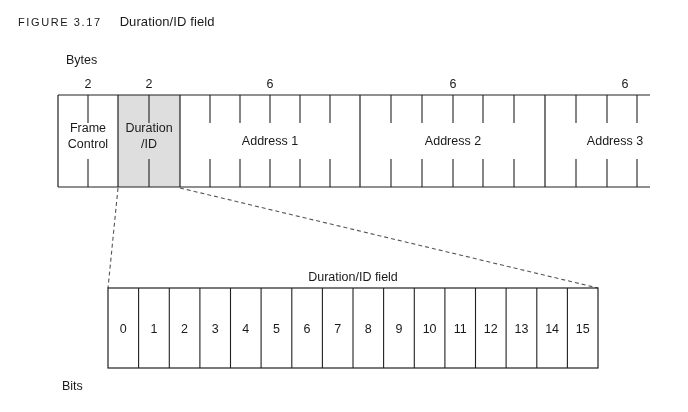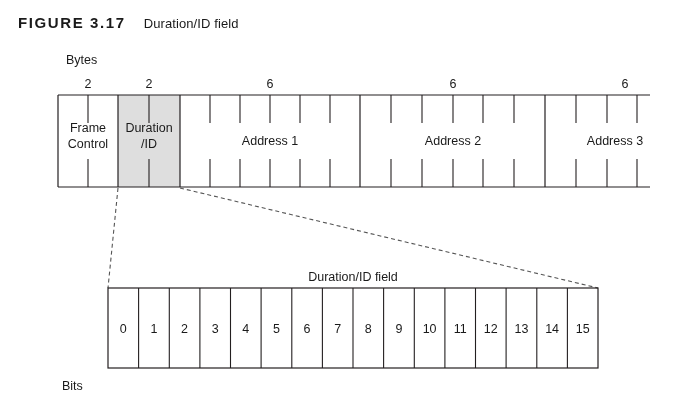--- a/index.html
+++ b/index.html
@@ -18,23 +18,23 @@
 
   
   #figure-title {
     position: absolute;
     left: 18px;
     top: 14px;
     white-space: nowrap;
     font-size: 13px;
   }
   #figure-title .fig-label {
-    font-weight: bold;
+    font-weight: normal;
     letter-spacing: 1.6px;
-    font-size: 15px;
+    font-size: 11px;
   }
   #figure-title .fig-caption {
     margin-left: 18px;
     font-weight: normal;
     letter-spacing: 0.1px;
     font-size: 13px;
   }
 
   
   #diagram-svg {

